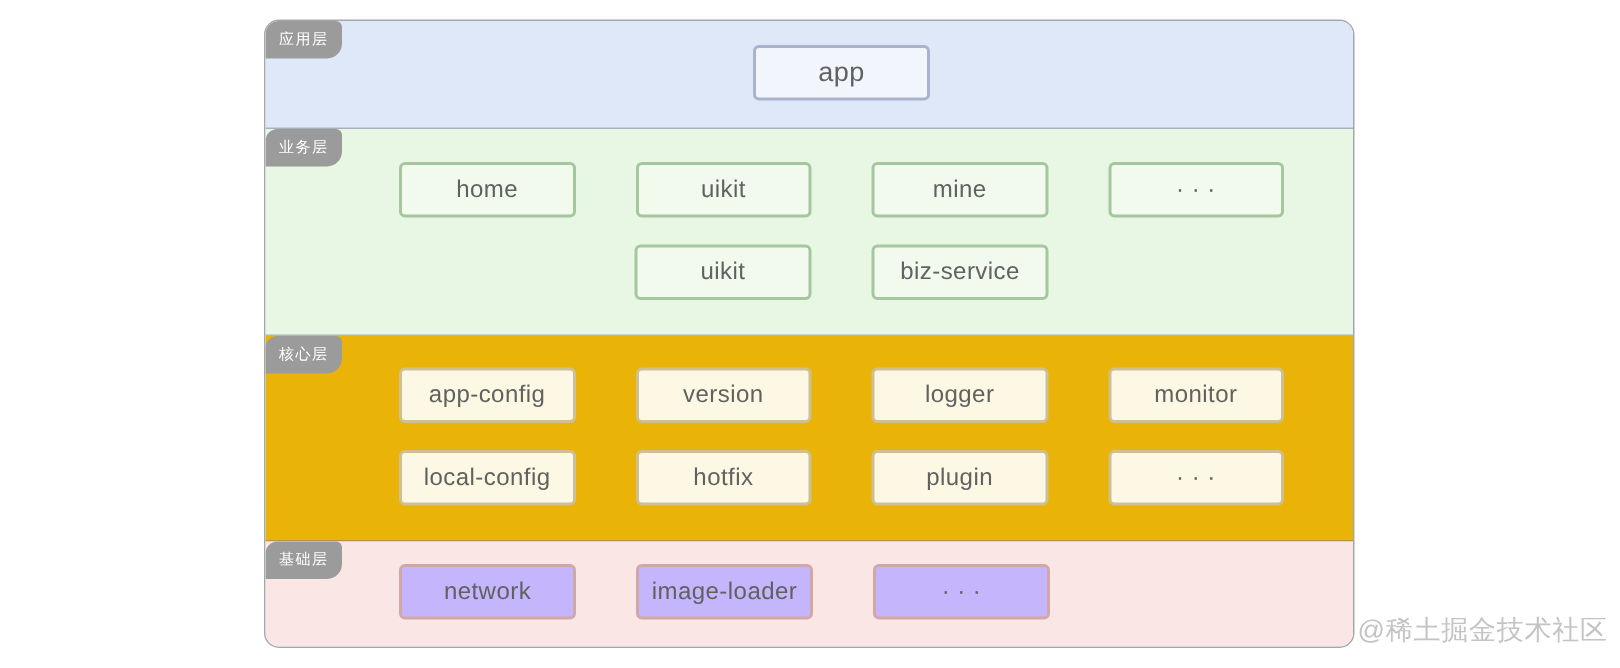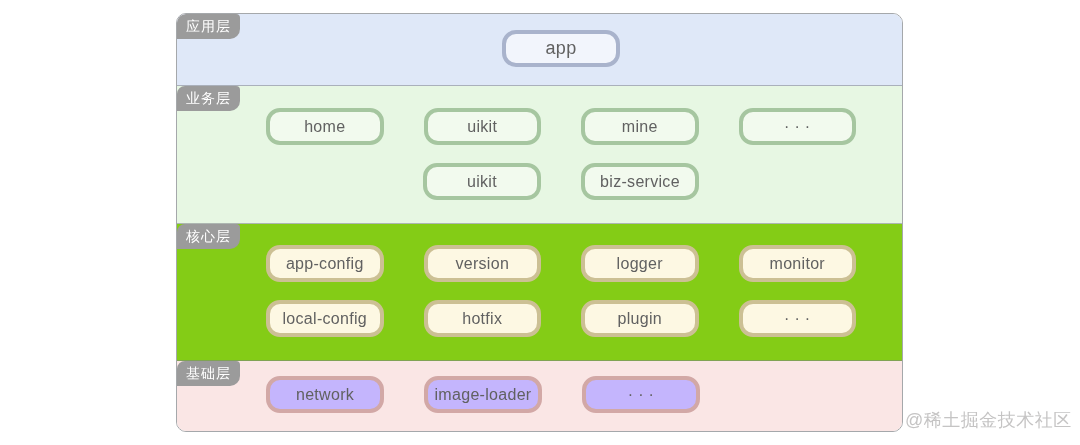--- a/index.html
+++ b/index.html
@@ -30,33 +30,33 @@
   }
   .band {
     position: relative;
     box-sizing: border-box;
   }
   .band:not(:last-child) {
     border-bottom: 1px solid rgba(125, 130, 136, 0.55);
   }
   .band-app        { height: 72px;  background: #dfe8f8; }
   .band-business   { height: 138px; background: #e7f7e3; }
-  .band-core       { height: 137px; background: #84cc16; }
+  .band-core       { height: 137px; background: #eab308; }
   .band-foundation { flex: 1;       background: #fae6e5; }
 
   .tag {
     position: absolute;
     left: 0;
     top: 0;
     height: 25px;
     padding: 0 9px;
     box-sizing: border-box;
     background: #9b9b9b;
     color: #ffffff;
-    font-size: 14px;
+    font-size: 10px;
     line-height: 25px;
     border-radius: 8px 4px 10px 0;
     letter-spacing: 1px;
     white-space: nowrap;
   }
 
   .rows {
     box-sizing: border-box;
     padding-left: 89px;
     padding-right: 46px;
@@ -71,22 +71,22 @@
     gap: 40px;
     height: 37px;
   }
   .row + .row { margin-top: 18px; }
   .row-center { justify-content: center; }
 
   .box {
     width: 118px;
     height: 37px;
     box-sizing: border-box;
-    border-radius: 14px;
-    border: 4px solid #f97316;
+    border-radius: 4px;
+    border: 2px solid #f97316;
     display: flex;
     align-items: center;
     justify-content: center;
     font-size: 16px;
     color: #616161;
     letter-spacing: 0.3px;
     white-space: nowrap;
   }
   .band-app .box {
     background: #f2f5fc;

